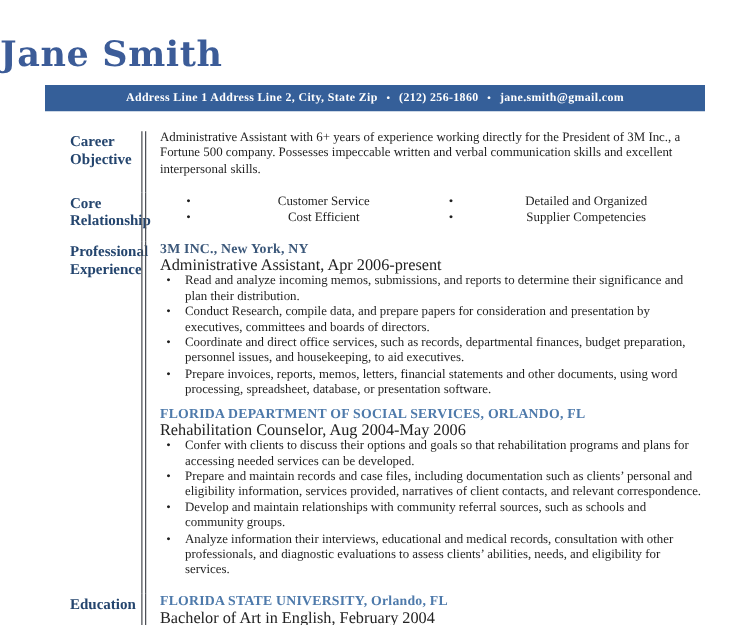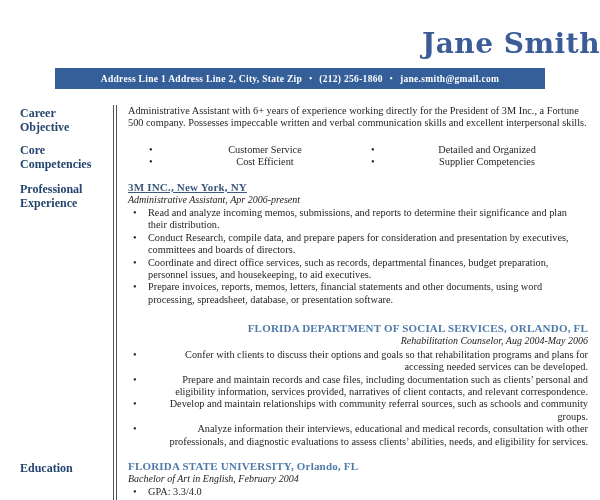--- a/index.html
+++ b/index.html
@@ -17,57 +17,57 @@
   .page{
     position:relative;
     width:600px;height:500px;
     background:var(--page-bg);
     overflow:hidden;
     font-family:"Liberation Serif","DejaVu Serif",serif;
     color:var(--text-dark);
   }
   .person-name{
     margin:28px 0 0 0;
-    text-align:right;
+    text-align:left;
     font-family:"DejaVu Serif","Liberation Serif",serif;
     font-size:28px;line-height:32px;
     font-weight:bold;
     color:var(--name-blue);
     letter-spacing:0.5px;
   }
   .contact-bar{
-    width:490px;height:21px;
+    width:528px;height:21px;
     margin:8px auto 0 auto;
     background:var(--accent-blue);
     color:var(--bar-text);
     font-size:9.5px;font-weight:bold;
     letter-spacing:0.3px;
     display:flex;align-items:center;justify-content:center;
     gap:7px;
     box-sizing:border-box;
   }
   .contact-bar .sep{font-size:8px;position:relative;top:-0.5px;}
   .body-grid{
     margin-top:16px;
     display:grid;
     grid-template-columns:113px 1fr;
     min-height:395px;
     align-content:start;
   }
   .label-cell{
     box-sizing:border-box;
-    padding:1px 6px 0 20px;
+    padding:1px 6px 0 56px;
     font-size:12px;line-height:14px;
     font-weight:bold;
     color:var(--label-navy);
   }
   .content-cell{
     box-sizing:border-box;
     border-left:4px double var(--separator-gray);
-    padding:0 12px 12px 11px;
+    padding:0 36px 12px 11px;
     font-size:10.3px;line-height:12.4px;
   }
   .objective-text{margin:0;}
   .comp-list{
     list-style:none;
     margin:2px 0 0 0;
     padding:0 0 0 16px;
     display:grid;
     grid-template-columns:1fr 1fr;
     grid-template-rows:repeat(2,auto);
@@ -87,27 +87,26 @@
     content:"\2022";
     position:absolute;left:5px;top:0;
   }
   .company-name{
     margin:0;
     font-size:11px;line-height:13px;
     font-weight:bold;
     color:var(--company-steel-blue);
     letter-spacing:0.2px;
   }
-  .company-name.dark{color:var(--company-dark-blue);text-decoration:underline;}
+  .company-name.dark{color:var(--company-dark-blue);}
   .job-title{
-    font-style:italic;
-    font-size:10px;line-height:12.4px;
+    font-size:13px;line-height:12.4px;
     color:#222222;
   }
-  .job + .job{margin-top:16px;text-align:right;}
+  .job + .job{margin-top:6px;}
 </style>
 </head>
 <body>
 
 <div class="page">
 
   <h1 class="person-name">Jane Smith</h1>
 
   <div class="contact-bar">
     <span>Address Line 1 Address Line 2, City, State Zip</span>
@@ -117,21 +116,21 @@
     <span>jane.smith@gmail.com</span>
   </div>
 
   <div class="body-grid">
 
     <div class="label-cell">Career Objective</div>
     <div class="content-cell">
       <p class="objective-text">Administrative Assistant with 6+ years of experience working directly for the President of 3M Inc., a Fortune 500 company. Possesses impeccable written and verbal communication skills and excellent interpersonal skills.</p>
     </div>
 
-    <div class="label-cell">Core Competencies</div>
+    <div class="label-cell">Core Relationship</div>
     <div class="content-cell">
       <ul class="comp-list">
         <li>Customer Service</li>
         <li>Cost Efficient</li>
         <li>Detailed and Organized</li>
         <li>Supplier Competencies</li>
       </ul>
     </div>
 
     <div class="label-cell">Professional Experience</div>

